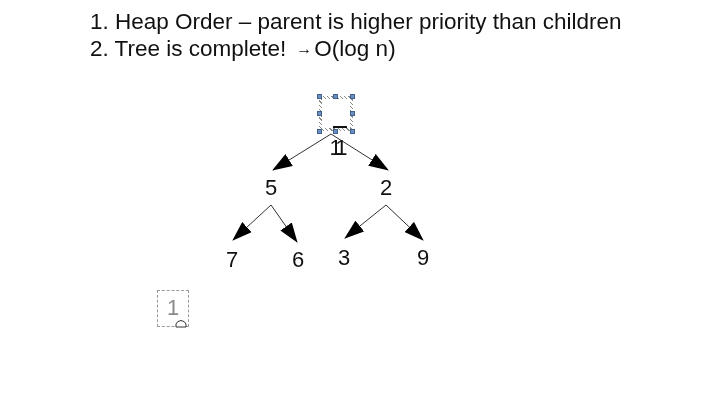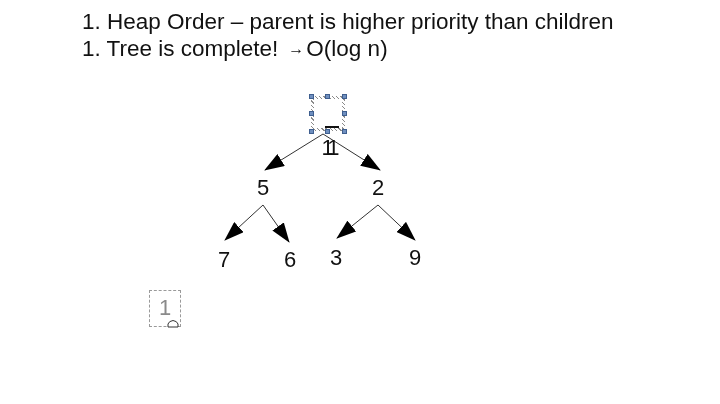--- a/index.html
+++ b/index.html
@@ -1,20 +1,20 @@
 <!DOCTYPE html>
 <html><head>
   <meta charset="utf-8">
   <style>
     html, body { margin: 0; padding: 0; }
     body {
       width: 720px; height: 404px; background: #ffffff; position: relative;
       overflow: hidden; font-family: "Liberation Sans", sans-serif; color: #111;
     }
-    .slide { position: absolute; left: 4px; top: 0; width: 588px; height: 404px; }
+    .slide { position: absolute; left: 12px; top: 0; width: 588px; height: 404px; }
     .bullet {
       position: absolute; left: 78px; font-size: 22.5px; line-height: 26px;
       white-space: pre; color: #111;
     }
     .bullet.l1 { top: 9px; }
     .bullet.l2 { top: 36px; }
     .arrow-glyph { font-size: 16px; position: relative; top: -2px; margin: 0 2px 0 10px; }
     svg.edges { position: absolute; left: 0; top: 0; }
     .node {
       position: absolute; font-size: 22px; line-height: 22px; color: #111;
@@ -52,21 +52,21 @@
     .drag-cursor {
       position: absolute; left: 163px; top: 319px; width: 12px; height: 9px;
     }
   </style>
 </head>
 <body>
 
 <div class="slide">
 
   <div class="bullet l1">1. Heap Order – parent is higher priority than children</div>
-  <div class="bullet l2"><span>1. Tree is complete!</span><span class="arrow-glyph">→</span><span>O(log n)</span></div>
+  <div class="bullet l2"><span>2. Tree is complete!</span><span class="arrow-glyph">→</span><span>O(log n)</span></div>
 
   <svg class="edges" width="720" height="404">
     <defs>
       <marker id="ah" markerWidth="10" markerHeight="10" refX="9" refY="5" orient="auto" markerUnits="userSpaceOnUse">
         <path d="M0,0 L10,5 L0,10 Z" fill="#000"></path>
       </marker>
       <marker id="ahb" viewBox="0 0 20 14" markerWidth="20" markerHeight="14" refX="19" refY="7" orient="auto" markerUnits="userSpaceOnUse">
         <path d="M0,0 L20,7 L0,14 Z" fill="#000"></path>
       </marker>
     </defs>

